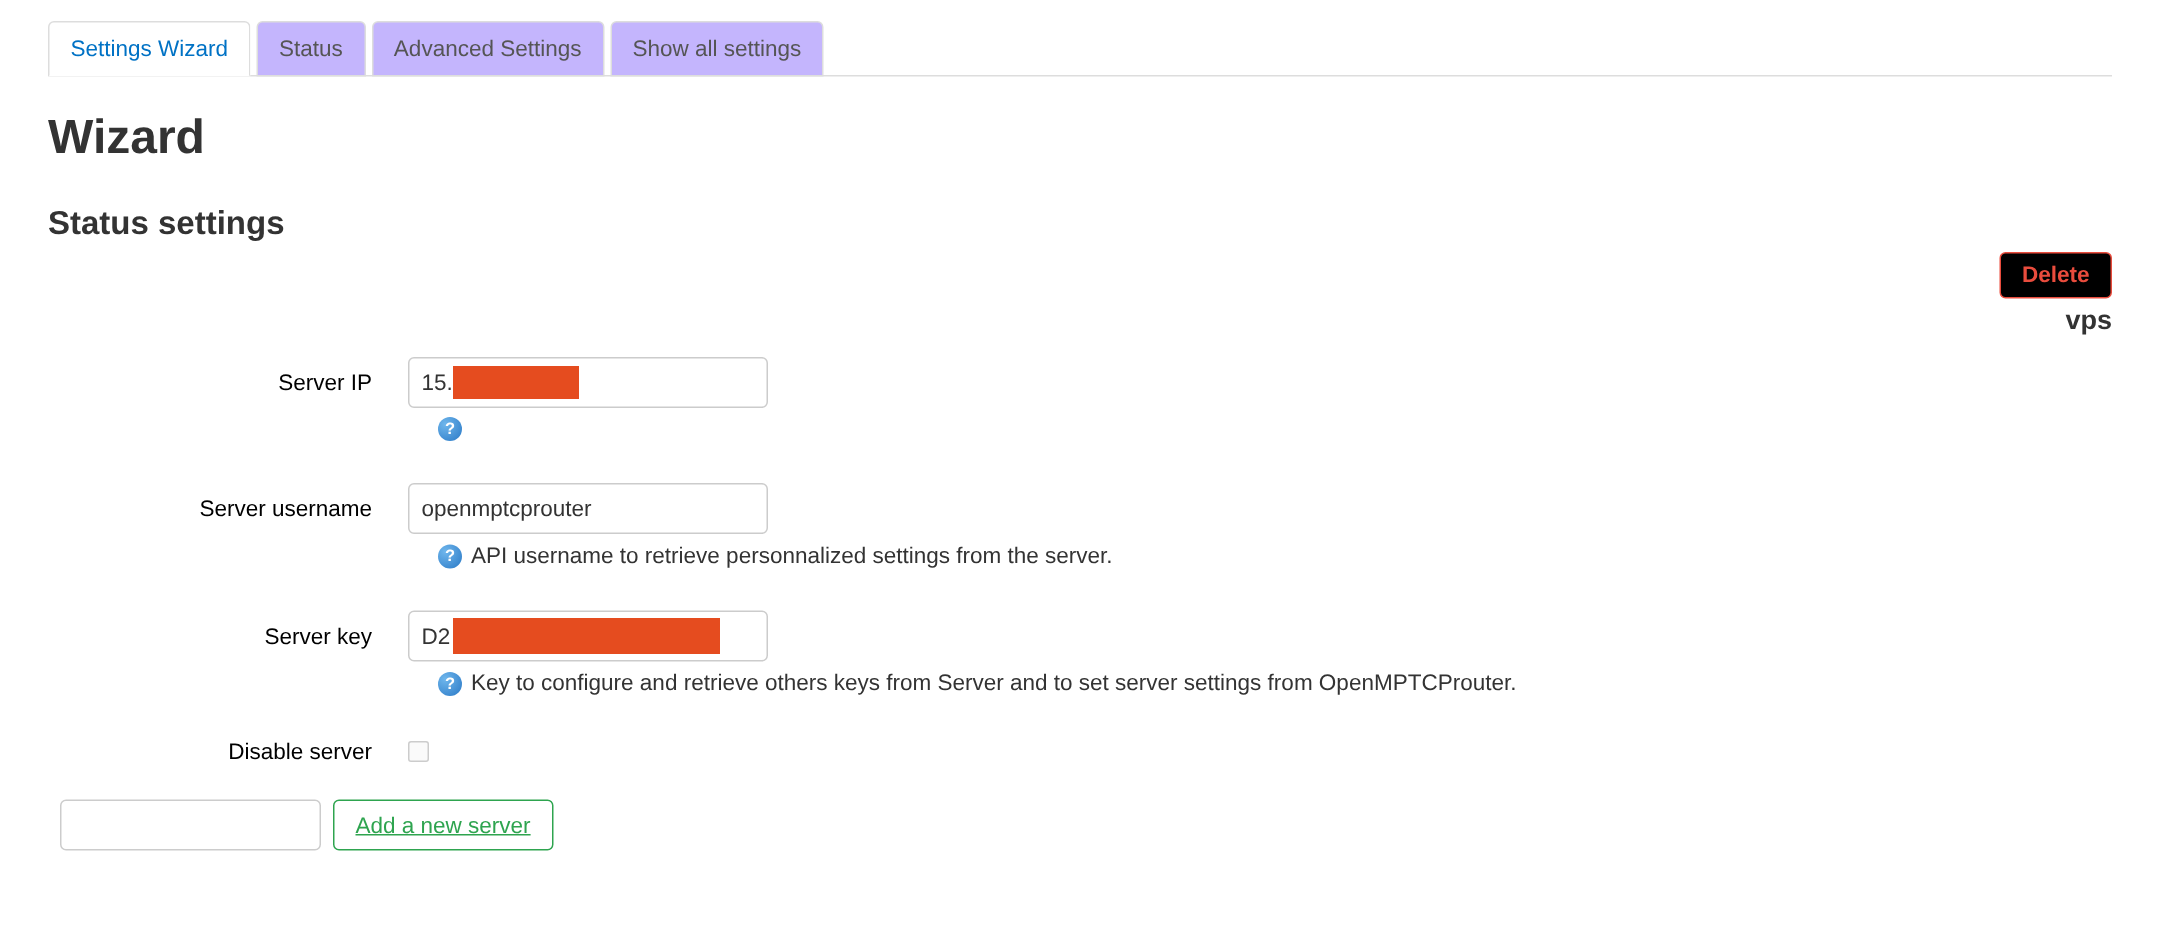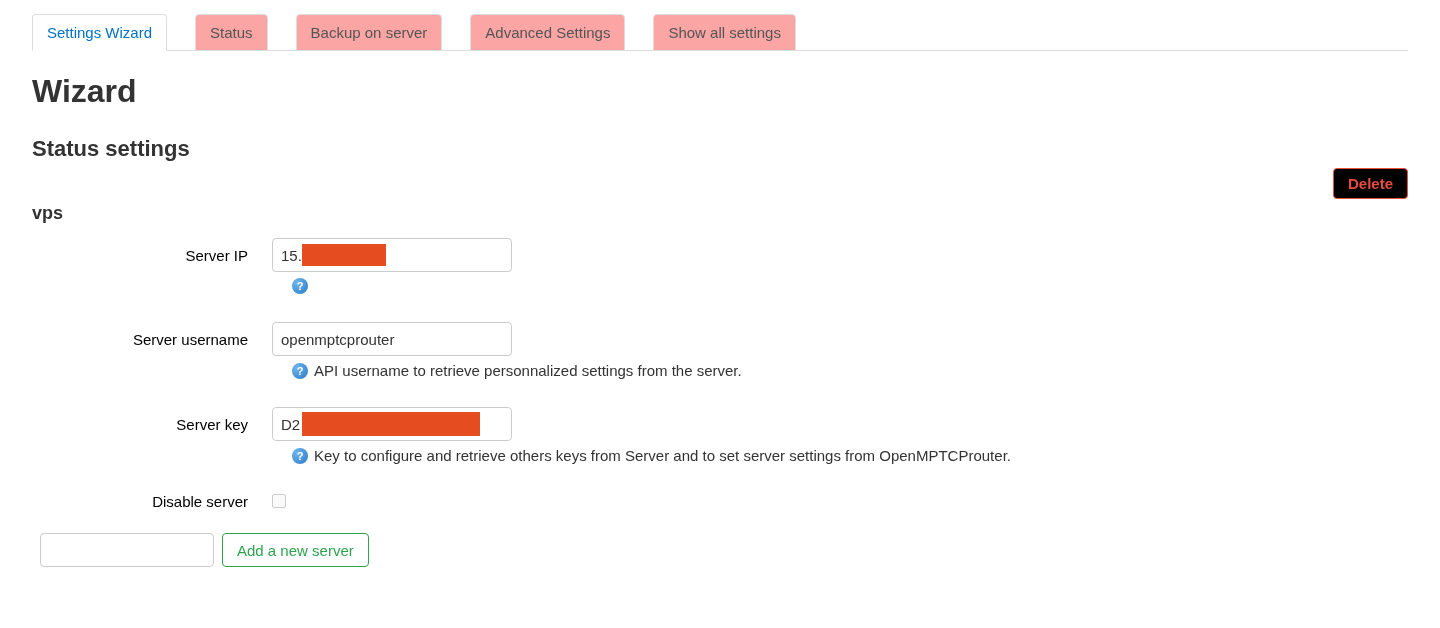--- a/index.html
+++ b/index.html
@@ -11,29 +11,28 @@
     }
     .container {
       padding: 0 32px 32px 32px;
     }
     .tabs {
       display: flex;
       border-bottom: 1px solid #ddd;
       margin-top: 14px;
       margin-bottom: 22px;
       flex-wrap: wrap;
-      gap: 24px;
     }
     .tab {
       padding: 7px 14px;
       border: 1px solid #ddd;
       border-radius: 4px 4px 0 0;
       margin-right: 4px;
       margin-bottom: -1px;
-      background: #fca5a5;
+      background: #c4b5fd;
       color: #555;
       cursor: pointer;
       font-size: 15px;
       line-height: 1.4;
     }
     .tab.active {
       background: #fff;
       color: #0072c5;
       border-bottom-color: #fff;
     }
@@ -47,20 +46,21 @@
       font-size: 22px;
       font-weight: 700;
       color: #333;
       margin-bottom: 6px;
     }
     h3 {
       font-size: 18px;
       font-weight: 700;
       color: #333;
       margin-bottom: 14px;
+      text-align: right;
     }
     .delete-row {
       display: flex;
       justify-content: flex-end;
       margin-bottom: 4px;
     }
     .btn-delete {
       border: 1px solid #e94c3d;
       background: #000000;
       color: #e94c3d;
@@ -148,31 +148,31 @@
     }
     .btn-add {
       border: 1px solid #2ea44f;
       background: #fff;
       color: #2ea44f;
       padding: 6px 14px;
       border-radius: 4px;
       font-size: 15px;
       cursor: pointer;
       height: 34px;
+      text-decoration: underline;
     }
   </style>
 </head>
 <body>
 
 <div class="container">
 
   <div class="tabs">
     <div class="tab active">Settings Wizard</div>
     <div class="tab">Status</div>
-    <div class="tab">Backup on server</div>
     <div class="tab">Advanced Settings</div>
     <div class="tab">Show all settings</div>
   </div>
 
   <h1>Wizard</h1>
 
   <h2>Status settings</h2>
 
   <div class="delete-row">
     <button class="btn-delete">Delete</button>

